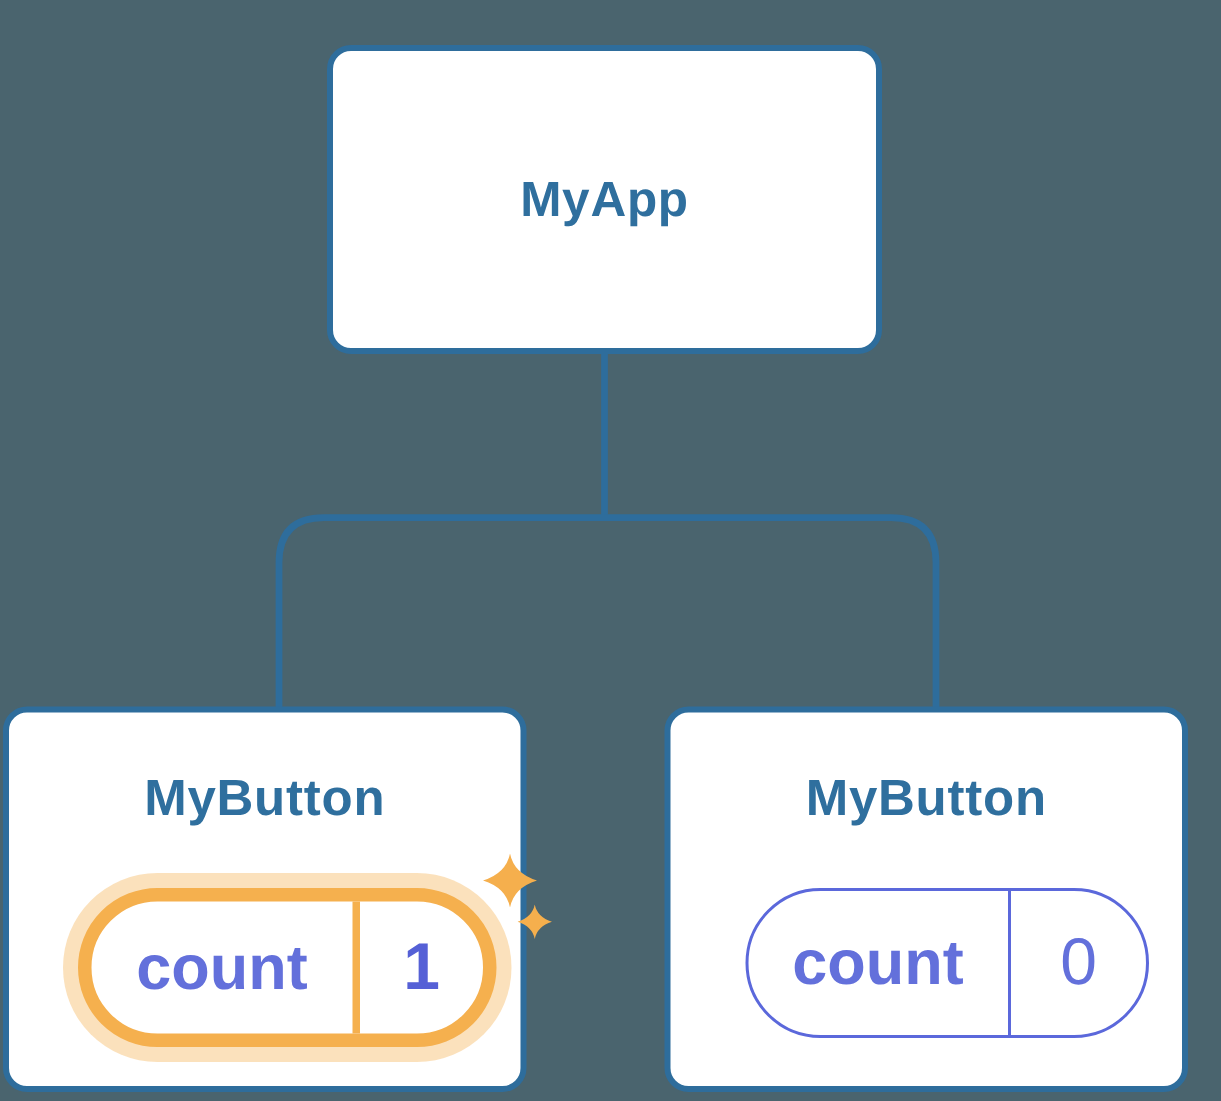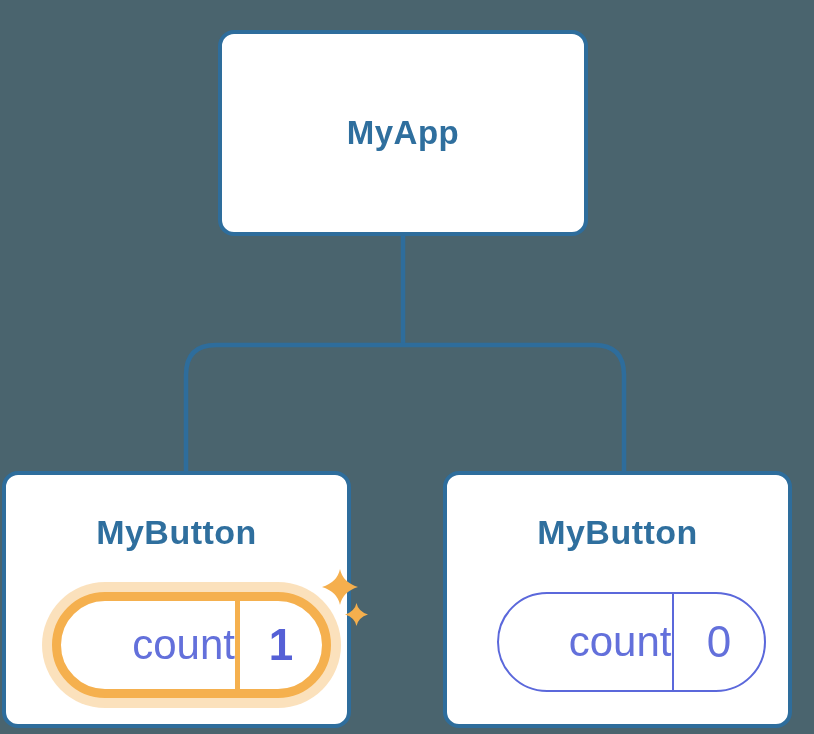--- a/index.html
+++ b/index.html
@@ -62,21 +62,22 @@
     box-sizing: border-box;
     top: 117px;
     background: var(--node-fill, #FFFFFF);
     display: flex;
     align-items: stretch;
   }
   .pill-left {
     flex: 1;
     display: flex;
     align-items: center;
-    justify-content: flex-end;
+    justify-content: center;
+    font-weight: bold;
   }
   .pill-right {
     display: flex;
     align-items: center;
     justify-content: center;
   }
   .state-name {
     color: var(--state-purple, #6370DB);
     font-size: 42px;
   }

